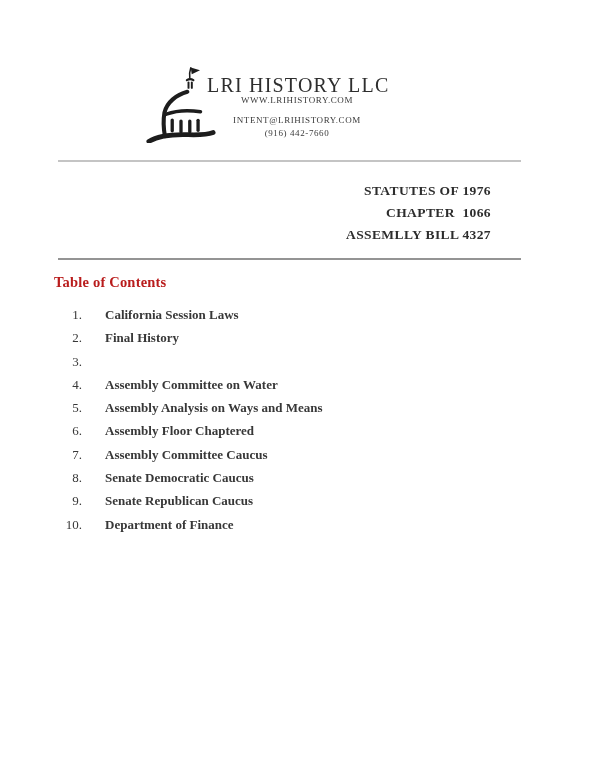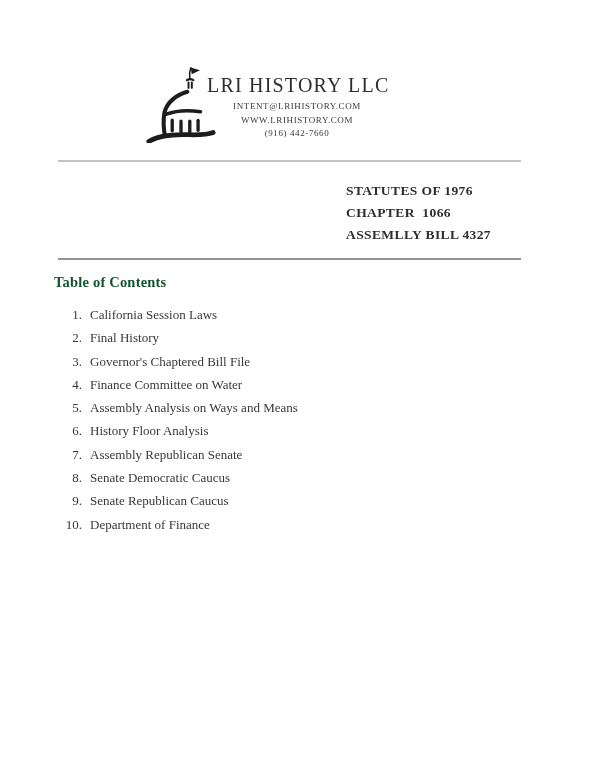--- a/index.html
+++ b/index.html
@@ -41,56 +41,56 @@
 
   
   .rule { position: absolute; left: 58px; width: 463px; }
   .rule-top { top: 160px; height: 2px; background: #c4c4c4; }
   .rule-bottom { top: 258px; height: 2px; background: #949494; }
 
   
   .ref-block {
     position: absolute;
     top: 180px; right: 109px;
-    text-align: left;
+    text-align: right;
     font-weight: bold;
     font-size: 13.5px;
     letter-spacing: 0.4px;
     line-height: 22px;
     color: #2d2d2d;
   }
   .ref-line { white-space: pre; }
 
   
   .toc-heading {
     position: absolute;
     left: 54px; top: 274px;
     font-size: 14.5px;
     font-weight: bold;
     letter-spacing: 0.2px;
-    color: #14532d;
+    color: #b91c1c;
   }
   .toc-list {
     position: absolute;
     left: 54px; top: 308px;
     list-style: none;
   }
   .toc-item {
     display: flex;
     font-size: 13px;
     line-height: 13px;
     color: #383838;
     margin-bottom: 10.3px;
   }
   .toc-num {
     width: 28px;
     text-align: right;
     flex: 0 0 28px;
   }
-  .toc-label { margin-left: 8px; white-space: nowrap; }
+  .toc-label { margin-left: 23px; white-space: nowrap; font-weight: bold; }
 </style>
 </head>
 <body>
 
 <div class="logo">
   <svg viewBox="0 0 75 82" width="74" height="80" fill="none" stroke="#1d1d1d" stroke-linecap="round" stroke-linejoin="round">
 
     <path d="M46.5 15 C46 11.5 46.5 8 47.5 5" stroke-width="1.6"></path>
 
     <path d="M47.5 4.5 L57 7.5 L48.5 11.5 Z" fill="#1d1d1d" stroke="none"></path>
@@ -108,22 +108,22 @@
     <path d="M37.5 59.5 L37.5 70.5" stroke-width="3.4"></path>
     <path d="M46.5 59.5 L46.5 70.5" stroke-width="3.4"></path>
     <path d="M55 58.8 L55 69" stroke-width="3.4"></path>
 
     <path d="M4.5 80.5 C14 74.5 30 73 45 73.5 C55 73.8 64.5 73.5 70.5 71.2" stroke-width="4.8"></path>
   </svg>
 </div>
 
 <div class="company-block">
   <div class="company-name">LRI HISTORY LLC</div>
+  <div class="contact-line">WWW.LRIHISTORY.COM</div>
   <div class="contact-line first">INTENT@LRIHISTORY.COM</div>
-  <div class="contact-line">WWW.LRIHISTORY.COM</div>
   <div class="contact-line">(916) 442-7660</div>
 </div>
 
 <div class="rule rule-top"></div>
 <div class="rule rule-bottom"></div>
 
 <div class="ref-block">
   <div class="ref-line">STATUTES OF 1976</div>
   <div class="ref-line">CHAPTER  1066</div>
   <div class="ref-line">ASSEMLLY BILL 4327</div>
@@ -135,37 +135,36 @@
   <li class="toc-item">
     <span class="toc-num">1.</span>
     <span class="toc-label">California Session Laws</span>
   </li>
   <li class="toc-item">
     <span class="toc-num">2.</span>
     <span class="toc-label">Final History</span>
   </li>
   <li class="toc-item">
     <span class="toc-num">3.</span>
-    <span class="toc-label">Governor's Chaptered Bill File</span>
   </li>
   <li class="toc-item">
     <span class="toc-num">4.</span>
-    <span class="toc-label">Finance Committee on Water</span>
+    <span class="toc-label">Assembly Committee on Water</span>
   </li>
   <li class="toc-item">
     <span class="toc-num">5.</span>
     <span class="toc-label">Assembly Analysis on Ways and Means</span>
   </li>
   <li class="toc-item">
     <span class="toc-num">6.</span>
-    <span class="toc-label">History Floor Analysis</span>
+    <span class="toc-label">Assembly Floor Chaptered</span>
   </li>
   <li class="toc-item">
     <span class="toc-num">7.</span>
-    <span class="toc-label">Assembly Republican Senate</span>
+    <span class="toc-label">Assembly Committee Caucus</span>
   </li>
   <li class="toc-item">
     <span class="toc-num">8.</span>
     <span class="toc-label">Senate Democratic Caucus</span>
   </li>
   <li class="toc-item">
     <span class="toc-num">9.</span>
     <span class="toc-label">Senate Republican Caucus</span>
   </li>
   <li class="toc-item">

